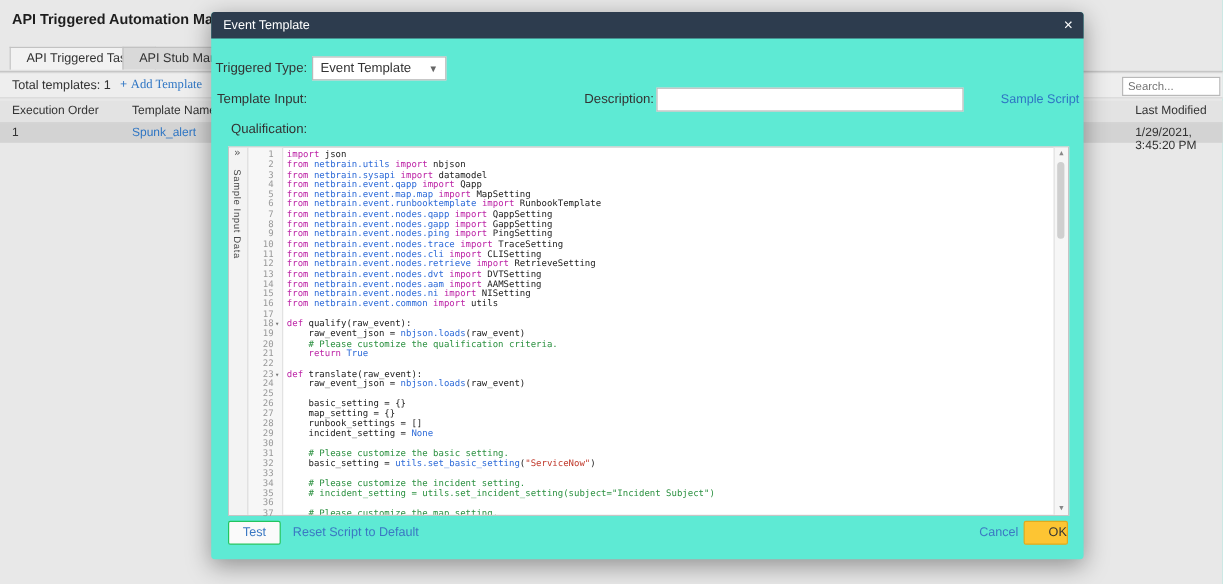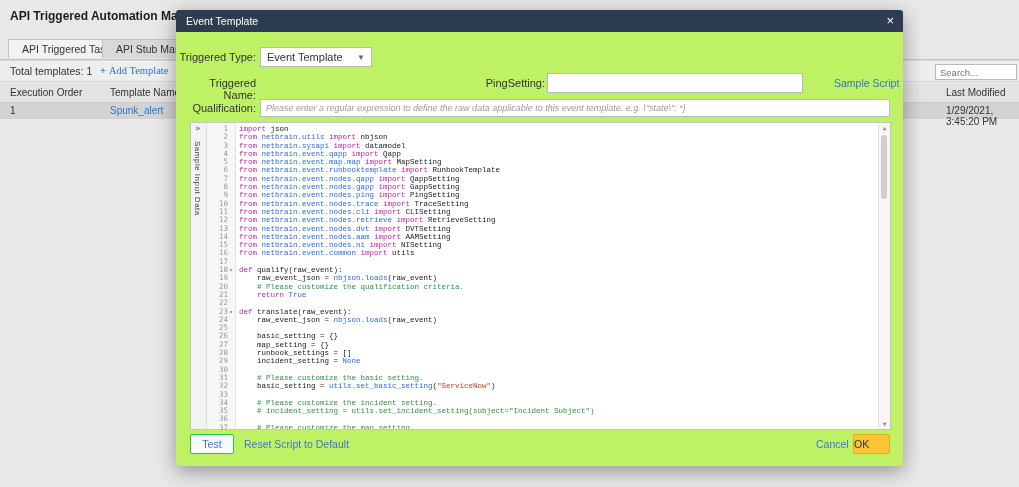--- a/index.html
+++ b/index.html
@@ -18,21 +18,21 @@
   .add-link .plus{color:#2f76c4;font-weight:bold;margin-right:3px;}
   .search-input{position:absolute;right:2px;top:3px;width:72px;height:14px;font-size:9.5px;border:1px solid #b9b9b9;background:#fff;padding:0 4px;color:#333;}
   .tbl-header{position:absolute;left:0;top:84px;width:100%;height:18px;background:#e3e3e3;border-bottom:1px solid #cccccc;font-size:10px;color:#333;}
   .tbl-header span{position:absolute;top:3px;}
   .col-exec{left:10px;text-align:right;} .col-name{left:110px;} .col-mod{left:946px;}
   .tbl-row{position:absolute;left:0;top:103px;width:100%;height:16px;background:#d3d3d3;font-size:10px;cursor:pointer;}
   .tbl-row span{position:absolute;top:2px;}
   .cell-link{color:#2f76c4;cursor:pointer;}
 
   
-  .modal{position:absolute;left:176px;top:10px;width:727px;height:456px;background:#bef264;border-radius:3px;box-shadow:0 5px 20px rgba(0,0,0,.38);}
+  .modal{position:absolute;left:176px;top:10px;width:727px;height:456px;background:#5eead4;border-radius:3px;box-shadow:0 5px 20px rgba(0,0,0,.38);}
   .modal-header{height:22px;line-height:22px;background:#2d3c4e;color:#fff;font-size:10.5px;padding:0 10px;border-radius:3px 3px 0 0;}
   .modal-close{position:absolute;right:9px;top:3px;color:#fff;font-size:13px;line-height:16px;cursor:pointer;}
 
   .fld-label{position:absolute;left:0;width:80px;text-align:right;font-size:11px;color:#333;}
   .lbl-type{top:41px;} .lbl-name{top:67px;} .lbl-desc{left:289px;width:80px;top:67px;} .lbl-qual{top:92px;}
   .dropdown{position:absolute;left:84px;top:37px;width:112px;height:20px;border:1px solid #b9b9b9;background:#fff;box-sizing:border-box;display:flex;align-items:center;justify-content:space-between;padding:0 6px;font-size:11px;cursor:pointer;}
   .dropdown .chev{font-size:8px;color:#666;}
   .input{position:absolute;border:1px solid #b9b9b9;background:#fff;box-sizing:border-box;font-size:11px;padding:0 5px;color:#333;font-family:"Liberation Sans",sans-serif;}
   .in-name{left:84px;top:63px;width:178px;height:20px;}
   .in-desc{left:371px;top:63px;width:256px;height:20px;}
@@ -41,37 +41,37 @@
   .sample-script-link{position:absolute;left:658px;top:67px;font-size:10.5px;color:#2f76c4;cursor:pointer;}
 
   
   .editor{position:absolute;left:14px;top:112px;width:701px;height:308px;border:1px solid #c5c5c5;background:#fff;box-sizing:border-box;display:flex;font-family:"DejaVu Sans Mono",monospace;font-size:7.5px;line-height:8.3px;}
   .side-strip{width:15px;background:#f3f3f3;border-right:1px solid #ddd;position:relative;flex:none;}
   .collapse-icon{position:absolute;top:1px;left:4px;font-size:9px;color:#555;cursor:pointer;}
   .side-label{position:absolute;top:18px;left:2px;writing-mode:vertical-rl;font-size:8px;color:#444;letter-spacing:.5px;font-family:"Liberation Sans",sans-serif;}
   .gutter{width:27px;background:#f7f7f7;border-right:1px solid #e2e2e2;text-align:right;padding:2px 1px 0 0;color:#999;flex:none;}
   .gutter-line{height:8.3px;}
   .gutter-line .fold{display:inline-block;width:6px;text-align:center;color:#777;font-size:6px;}
-  .code{flex:1;padding:2px 0 0 3px;overflow:hidden;white-space:pre;color:#222;cursor:text;font-family:Liberation Mono, monospace;}
+  .code{flex:1;padding:2px 0 0 3px;overflow:hidden;white-space:pre;color:#222;cursor:text;}
   .code-line{height:8.3px;}
   .tok-kw{color:#bd24a6;}
   .tok-mod{color:#2e6bd8;}
   .tok-com{color:#2c9141;}
   .tok-str{color:#c0392b;}
   .tok-const{color:#2e6bd8;}
   .scrollbar{width:11px;background:#f6f6f6;border-left:1px solid #e2e2e2;position:relative;flex:none;cursor:pointer;}
   .sb-up,.sb-down{position:absolute;left:0;width:100%;text-align:center;font-size:6px;color:#888;}
   .sb-up{top:1px;} .sb-down{bottom:1px;}
   .sb-thumb{position:absolute;left:2px;top:12px;width:6px;height:64px;background:#cfcfcf;border-radius:3px;}
 
   
   .test-btn{position:absolute;left:14px;top:424px;width:44px;height:20px;border:1px solid #22c55e;background:#fafafa;border-radius:2px;font-size:10.5px;color:#3b78c3;text-align:center;line-height:18px;box-sizing:border-box;cursor:pointer;}
   .reset-link{position:absolute;left:68px;top:428px;font-size:10.5px;color:#3b78c3;cursor:pointer;}
   .cancel-link{position:absolute;left:640px;top:428px;font-size:10.5px;color:#3b78c3;cursor:pointer;}
-  .ok-btn{position:absolute;left:677px;top:424px;width:37px;height:20px;background:#fdc533;border:1px solid #e2ab1c;border-radius:2px;font-size:10.5px;color:#333;text-align:left;line-height:18px;box-sizing:border-box;cursor:pointer;}
+  .ok-btn{position:absolute;left:677px;top:424px;width:37px;height:20px;background:#fdc533;border:1px solid #e2ab1c;border-radius:2px;font-size:10.5px;color:#333;text-align:right;line-height:18px;box-sizing:border-box;cursor:pointer;}
 </style>
 </head>
 <body>
 
 <div class="screen">
 
   <div class="page-title">API Triggered Automation Manager</div>
 
   <div class="tabstrip">
     <div class="tab tab1 active">API Triggered Tasks</div>
@@ -101,29 +101,28 @@
       <span>Event Template</span>
       <span class="modal-close">×</span>
     </div>
 
     <div class="fld-label lbl-type">Triggered Type:</div>
     <div class="dropdown">
       <span>Event Template</span>
       <span class="chev">▼</span>
     </div>
 
-    <div class="fld-label lbl-name">Triggered Name:</div>
+    <div class="fld-label lbl-name">Template Input:</div>
 
-    <div class="fld-label lbl-desc">PingSetting:</div>
+    <div class="fld-label lbl-desc">Description:</div>
     <input class="input in-desc" value="" style="">
 
     <span class="sample-script-link">Sample Script</span>
 
     <div class="fld-label lbl-qual">Qualification:</div>
-    <input class="input in-qual" placeholder="Please enter a regular expression to define the raw data applicable to this event template. e.g. \&quot;state\&quot;: *}" style="">
 
     <div class="editor">
       <div class="side-strip">
         <span class="collapse-icon">»</span>
         <span class="side-label">Sample Input Data</span>
       </div>
       <div class="gutter">
           <div class="gutter-line">1<span class="fold"></span></div>
           <div class="gutter-line">2<span class="fold"></span></div>
           <div class="gutter-line">3<span class="fold"></span></div>

